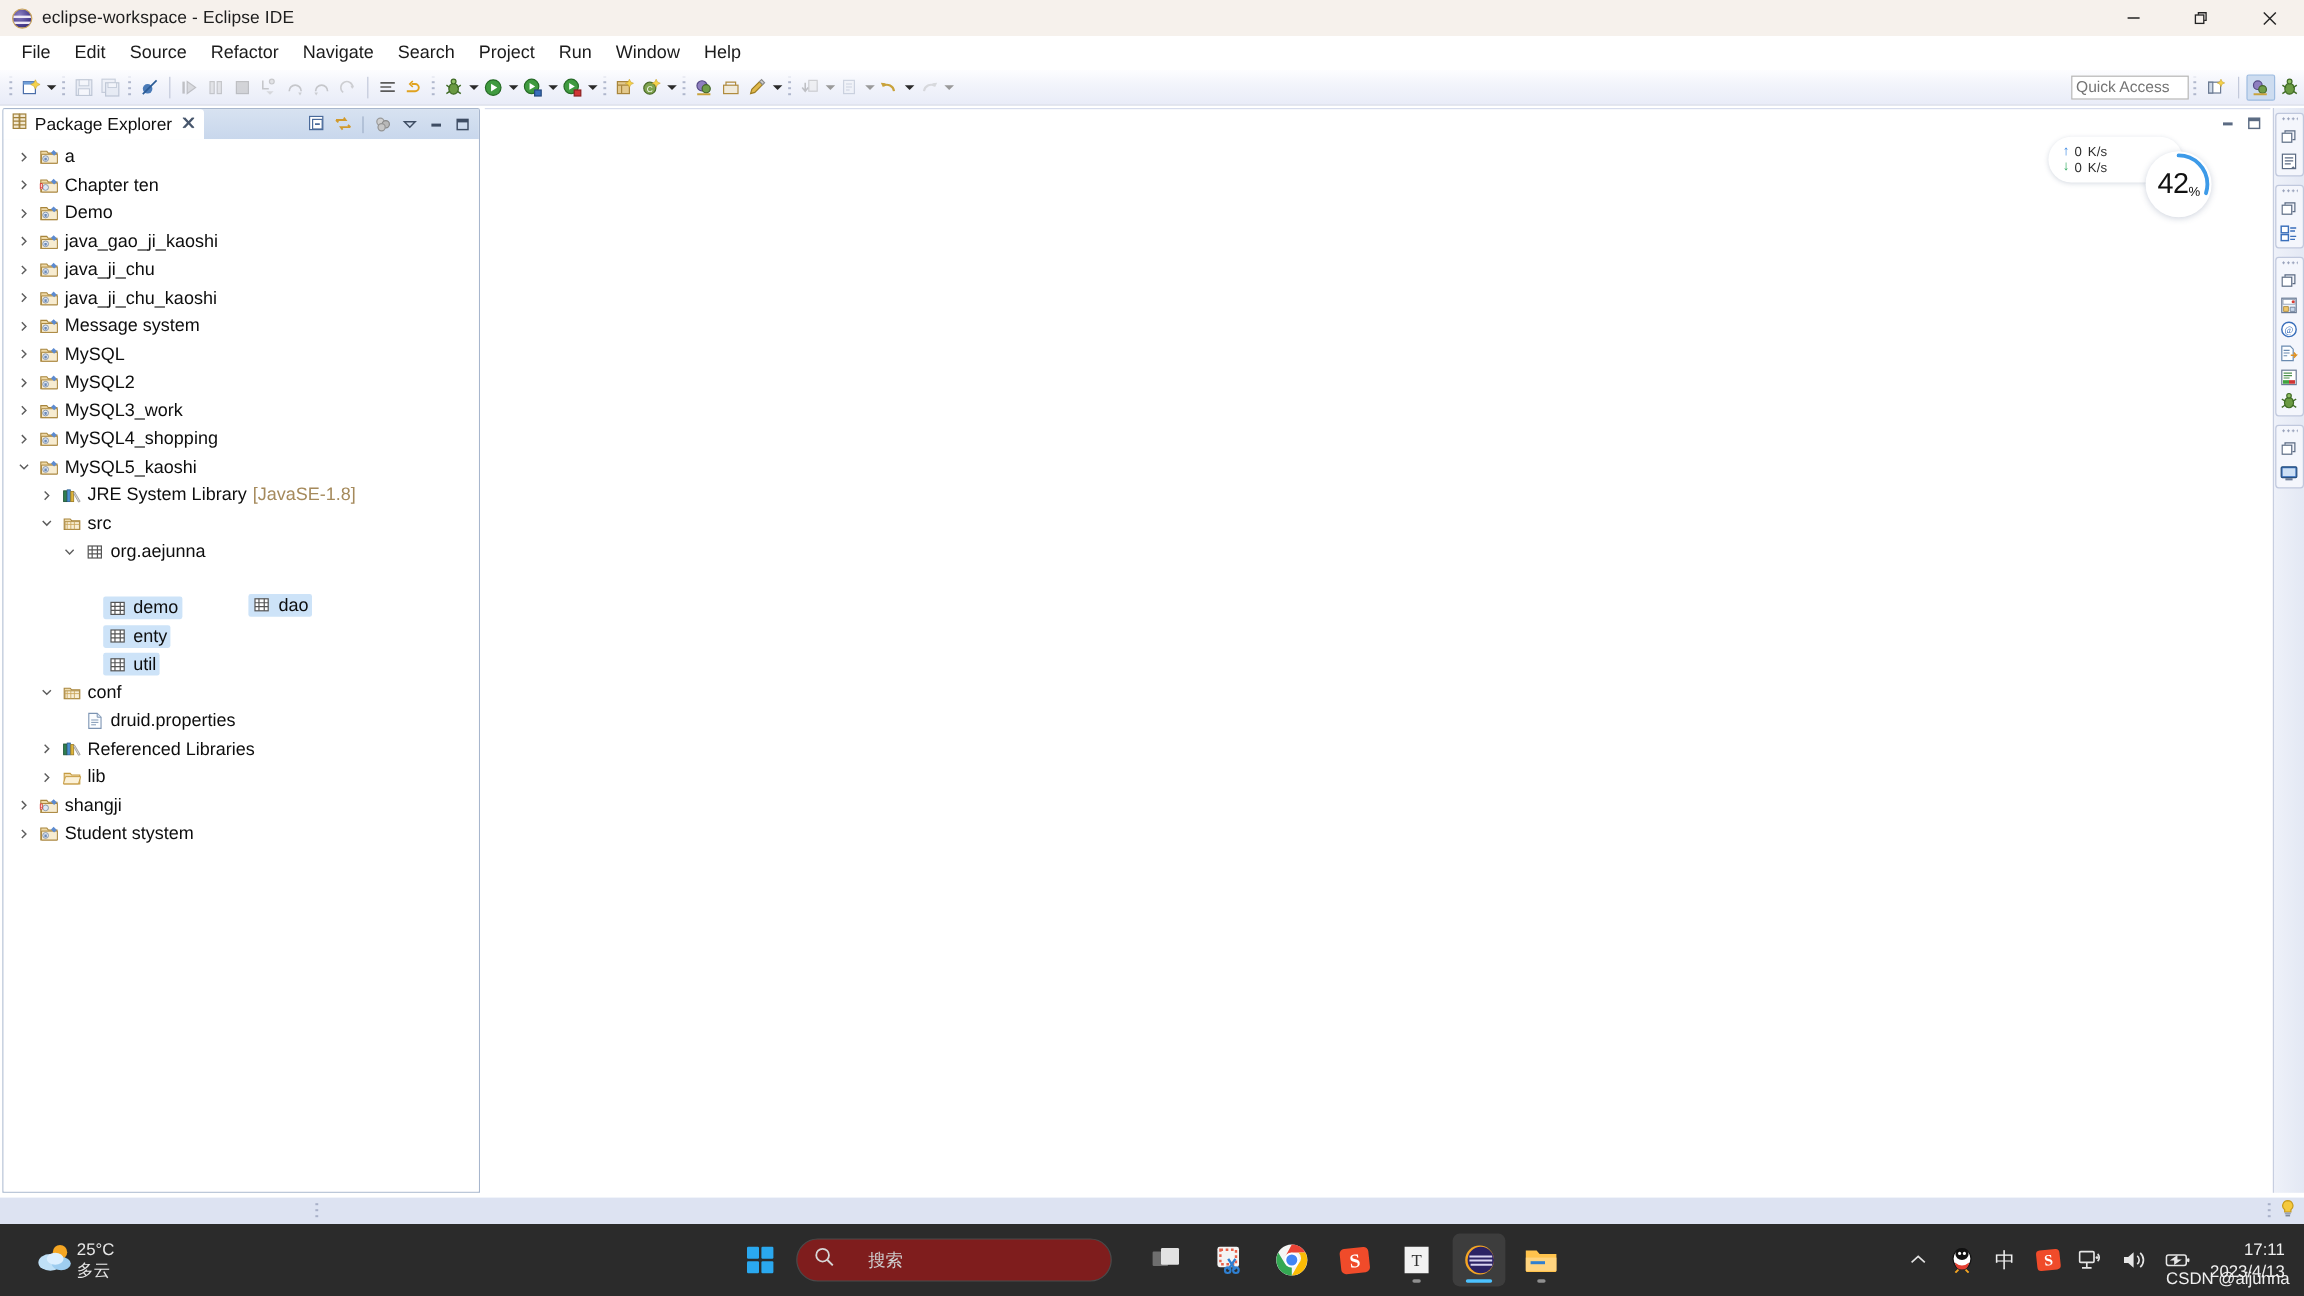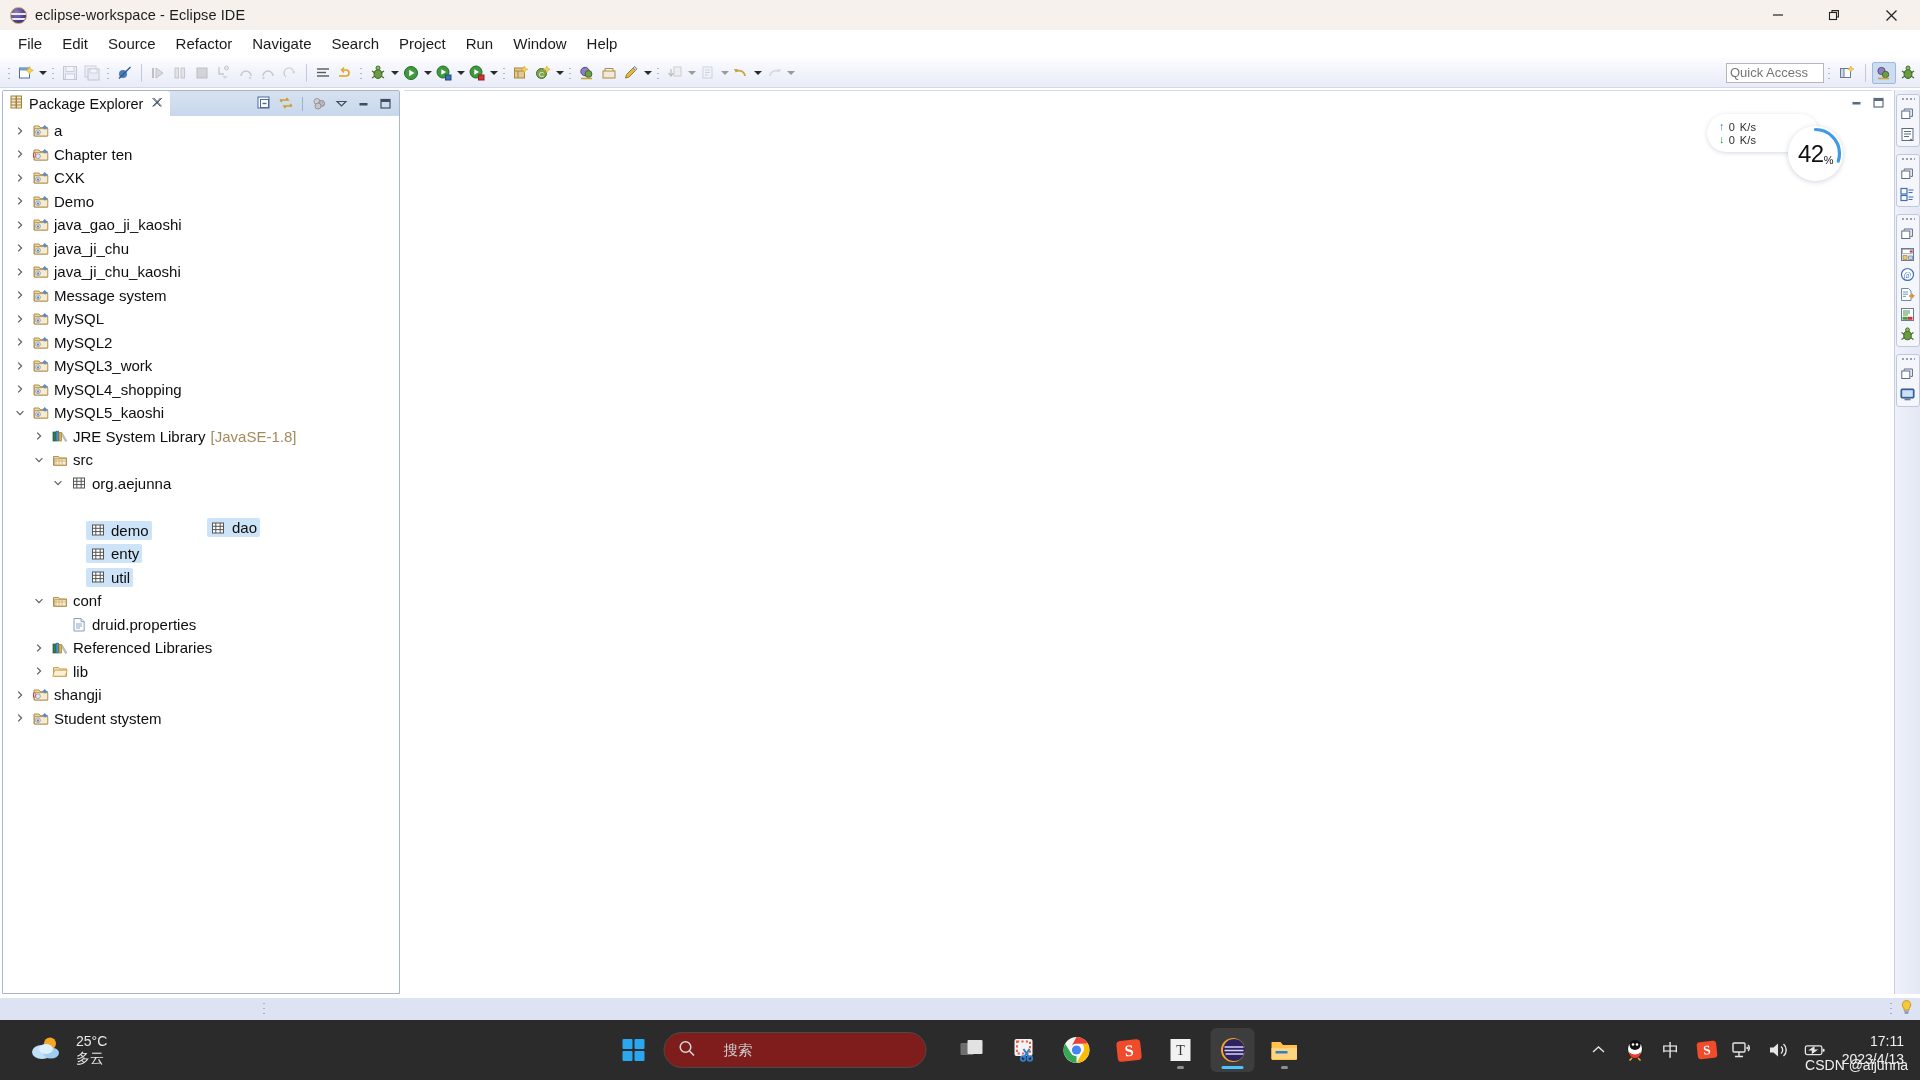--- a/index.html
+++ b/index.html
@@ -202,21 +202,21 @@
   .net-gauge svg { position: absolute; left: 0; top: 0; }
   .net-gauge .pct { font-size: 24px; color: #111; position: relative; z-index: 2; letter-spacing: -0.5px; }
   .net-gauge .pct sup { font-size: 11px; vertical-align: baseline; position: relative; top: 2px; }
 
   
   .taskbar {
     position: absolute; left: 0; bottom: 0; width: 1920px; height: 60px;
     background: #2b2b2b;
     display: flex; align-items: center;
   }
-  .tb-weather { display: flex; align-items: center; gap: 12px; padding-left: 30px; }
+  .tb-weather { display: flex; align-items: center; padding-left: 30px; }
   .tb-weather .wtext { display: flex; flex-direction: column; line-height: 1.25; }
   .tb-weather .wtext span { font-size: 14px; color: #e8e8e8; }
   .tb-center {
     position: absolute; left: 50%; transform: translateX(-50%);
     display: flex; align-items: center; gap: 10px;
   }
   .start-btn { width: 40px; height: 40px; display:flex; align-items:center; justify-content:center; }
   .winlogo { width: 22px; height: 22px; display: grid; grid-template-columns: 1fr 1fr; grid-template-rows: 1fr 1fr; gap: 2.5px; }
   .winlogo i { background: #2aa8ef; display: block; border-radius: 1px; }
   .search-pill {
@@ -646,39 +646,20 @@
             <span class="lbl-wrap">
               <span class="ricon">
                 <svg width="16" height="15" viewBox="0 0 16 15">
                   <path d="M1 3 h5 l1.2 1.6 h7.3 v8.4 h-13.5z" fill="#efd9a6" stroke="#a8853c" stroke-width=".9"></path>
                   <path d="M1.6 5.6 h13.2 v7.4 h-13.2z" fill="#f7ecd1" stroke="#a8853c" stroke-width=".8"></path>
                   <circle cx="5" cy="9.2" r="2.4" fill="#dfe7f4" stroke="#7a8ca6" stroke-width=".7"></circle>
                   <path d="M4 8.4 h2 v1.4 a1 1 0 0 1 -2 0z" fill="#6c8ab5"></path>
                   <path d="M9.5 4.2 l2.6 2.6 2.2-2.2 -2.6-2.6z" fill="#5d8bd0"></path>
                 </svg>
               </span>
-              <span>CXK</span>
-            </span>
-          </div>
-          <div class="row" style="padding-left: 8px;">
-            <span class="twisty">
-              <svg width="10" height="10" viewBox="0 0 10 10">
-                <path d="M3.2 1.6 L6.6 5 L3.2 8.4" fill="none" stroke="#5d5d5d" stroke-width="1.2"></path>
-              </svg>
-            </span>
-            <span class="lbl-wrap">
-              <span class="ricon">
-                <svg width="16" height="15" viewBox="0 0 16 15">
-                  <path d="M1 3 h5 l1.2 1.6 h7.3 v8.4 h-13.5z" fill="#efd9a6" stroke="#a8853c" stroke-width=".9"></path>
-                  <path d="M1.6 5.6 h13.2 v7.4 h-13.2z" fill="#f7ecd1" stroke="#a8853c" stroke-width=".8"></path>
-                  <circle cx="5" cy="9.2" r="2.4" fill="#dfe7f4" stroke="#7a8ca6" stroke-width=".7"></circle>
-                  <path d="M4 8.4 h2 v1.4 a1 1 0 0 1 -2 0z" fill="#6c8ab5"></path>
-                  <path d="M9.5 4.2 l2.6 2.6 2.2-2.2 -2.6-2.6z" fill="#5d8bd0"></path>
-                </svg>
-              </span>
               <span>Demo</span>
             </span>
           </div>
           <div class="row" style="padding-left: 8px;">
             <span class="twisty">
               <svg width="10" height="10" viewBox="0 0 10 10">
                 <path d="M3.2 1.6 L6.6 5 L3.2 8.4" fill="none" stroke="#5d5d5d" stroke-width="1.2"></path>
               </svg>
             </span>
             <span class="lbl-wrap">

